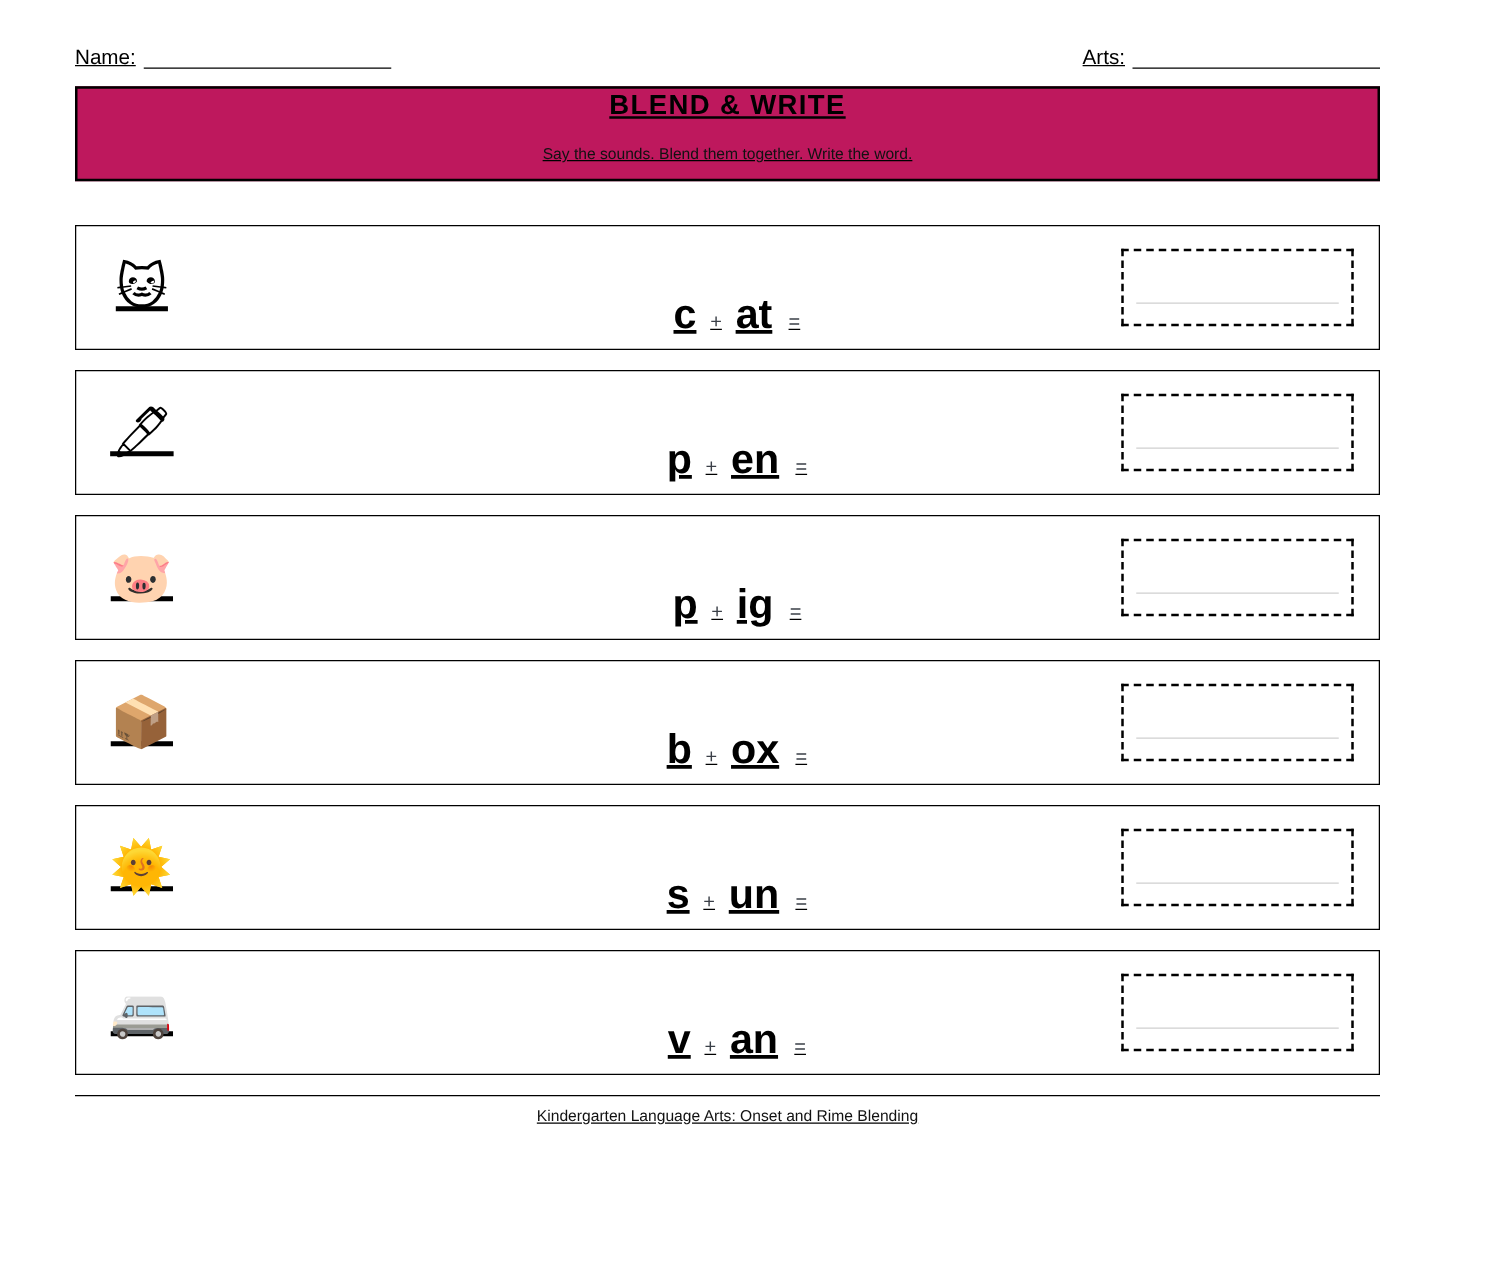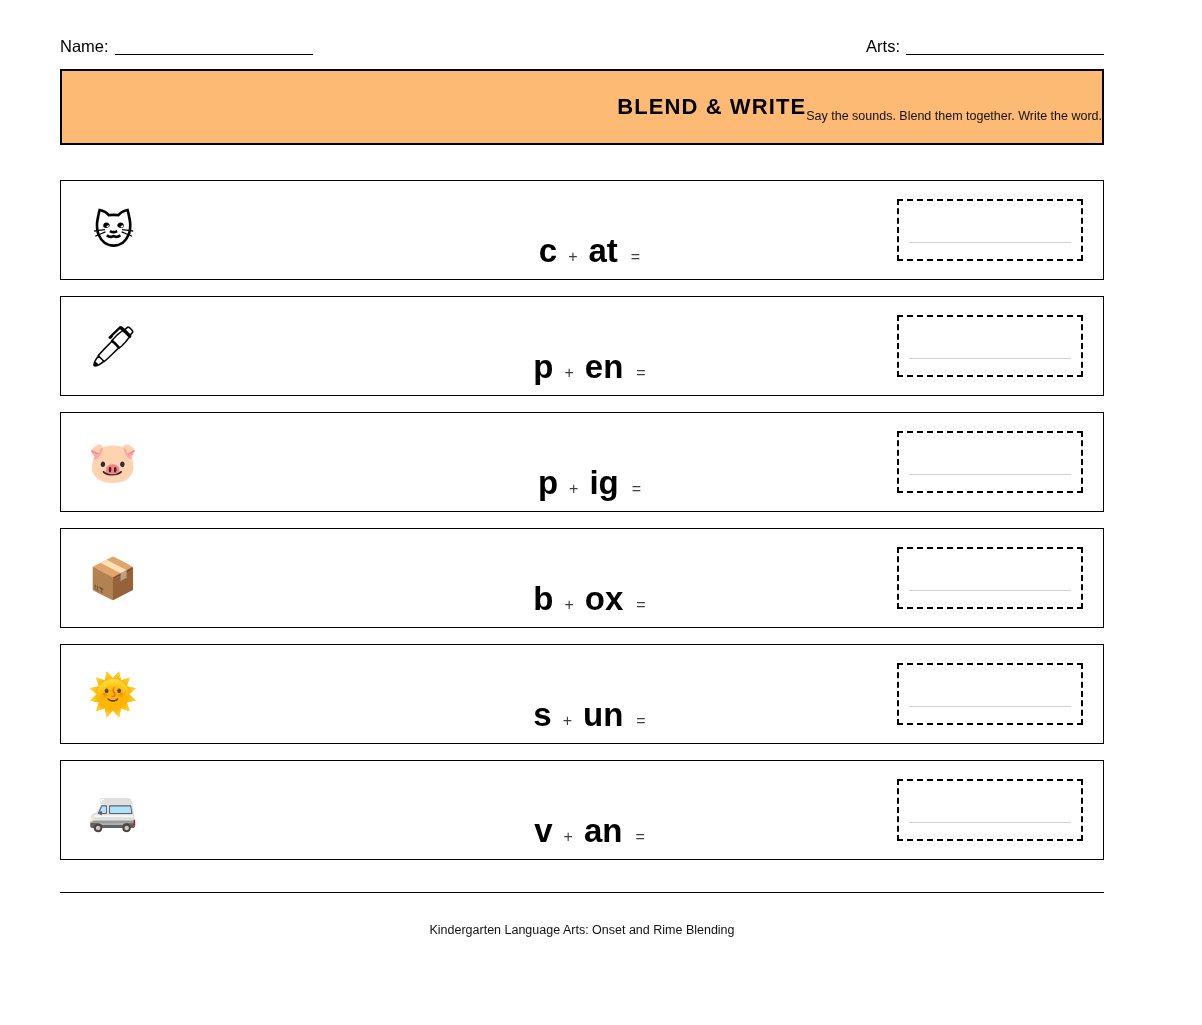--- a/index.html
+++ b/index.html
@@ -16,20 +16,21 @@
     overflow: hidden;
   }
 
   .page {
     position: absolute;
     left: 0; top: 0;
     width: 1164px;
     height: 1025px;
     box-sizing: border-box;
     padding: 0 60px;
+    text-decoration: underline;
   }
 
   
   .namedate {
     display: flex;
     justify-content: space-between;
     align-items: flex-end;
     padding-top: 55px;
     height: 32px;
     box-sizing: border-box;
@@ -53,24 +54,24 @@
   .rule-name { width: 198px; }
   .rule-date { width: 198px; }
 
   
   .banner {
     margin-top: 14px;
     border: 2.2px solid #000;
     height: 76px;
     box-sizing: border-box;
     display: flex;
-    flex-direction: row;
+    flex-direction: column;
     align-items: center;
-    justify-content: flex-end;
-    background: #fdba74;
+    justify-content: flex-start;
+    background: #be185d;
   }
   .banner-title {
     font-size: 22px;
     font-weight: bold;
     letter-spacing: 1.1px;
     line-height: 26px;
     color: #000;
   }
   .banner-sub {
     font-size: 12.5px;
@@ -153,23 +154,23 @@
     position: absolute;
     left: 10px;
     right: 10px;
     bottom: 16px;
     border-bottom: 1.2px solid #cfcfcf;
     height: 0;
   }
 
   
   .footer {
-    margin-top: 32px;
+    margin-top: 16px;
     border-top: 1.3px solid #000;
-    padding-top: 29px;
+    padding-top: 8px;
     text-align: center;
   }
   .footer-text {
     font-size: 12.5px;
     line-height: 16px;
     color: #111;
   }
 </style>
 </head>
 <body>

